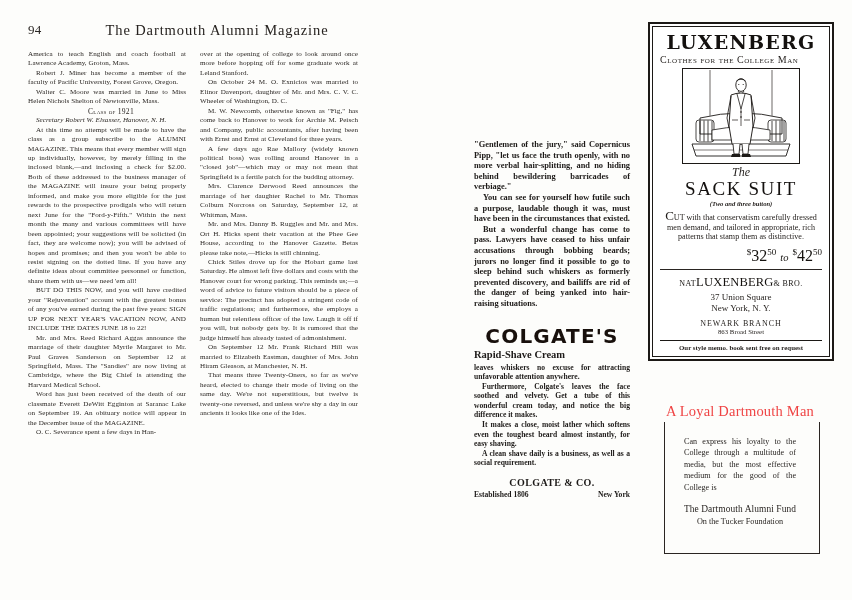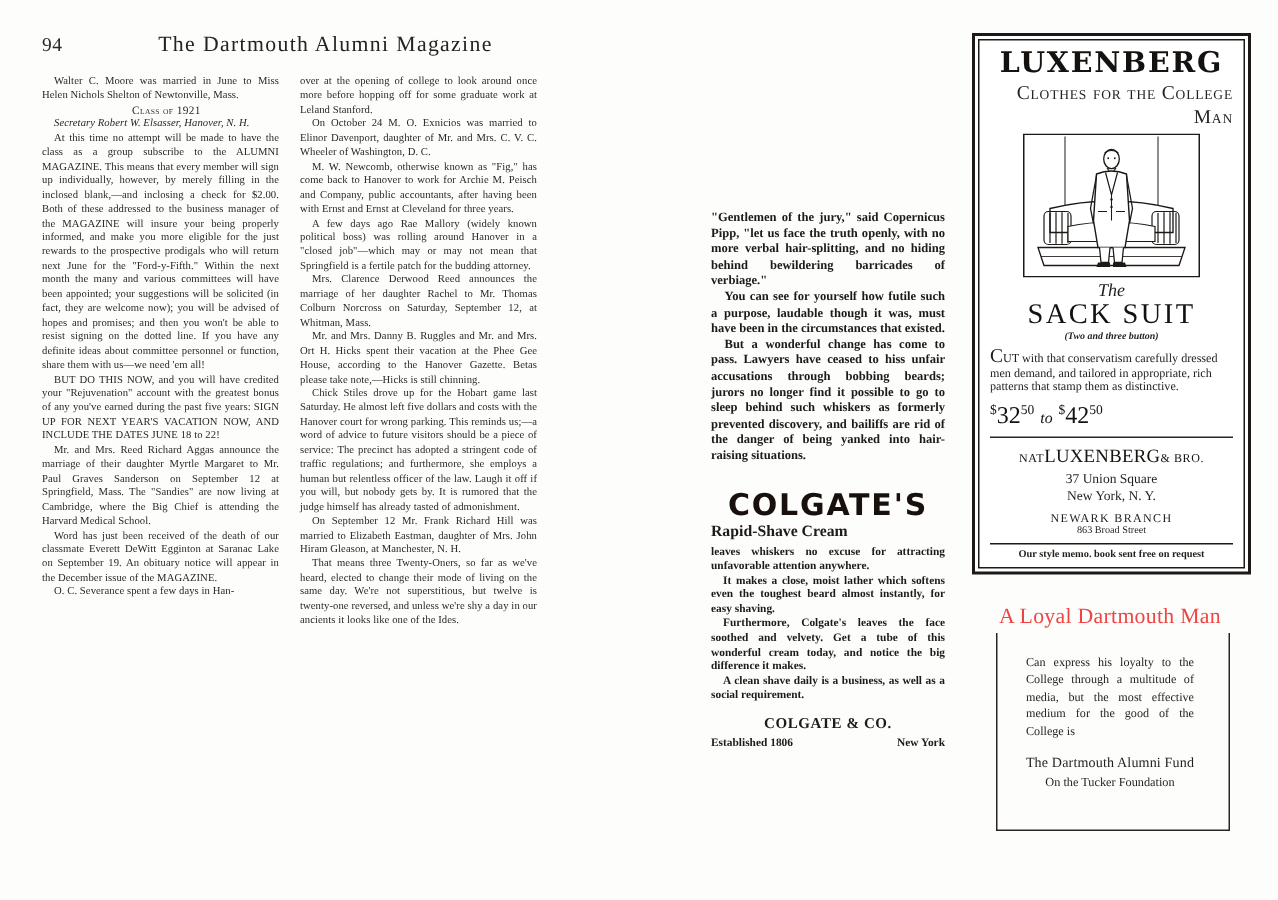--- a/index.html
+++ b/index.html
@@ -157,22 +157,22 @@
   .lux-name {
     text-align: center;
     font-size: 19px;
     letter-spacing: 1.2px;
     font-family: "DejaVu Serif", serif;
     font-weight: bold;
     color: #14110f;
     line-height: 1.05;
   }
   .lux-tag {
-    text-align: right;
-    font-size: 13px;
+    text-align: left;
+    font-size: 10px;
     letter-spacing: 0.55px;
     font-variant: small-caps;
     margin-top: 1px;
     margin-bottom: 3px;
   }
   .lux-art { display:block; margin: 0 auto; }
   .lux-the {
     text-align: center;
     font-size: 12px;
     font-style: italic;
@@ -189,29 +189,30 @@
   .lux-paren {
     text-align: center;
     font-size: 6.6px;
     font-style: italic;
     font-weight: bold;
     margin-top: 1px;
   }
   .lux-copy {
     font-size: 8.1px;
     line-height: 9.6px;
+    text-align: center;
     margin-top: 2px;
     color: #201c19;
   }
   .lux-copy .drop {
     font-size: 13px;
     line-height: 1;
   }
   .lux-price {
-    text-align: left;
+    text-align: right;
     margin: 5px 0 4px 0;
     font-size: 16px;
     color: #15120f;
     font-family: Liberation Serif, serif;
   }
   .lux-price sup { font-size: 9px; vertical-align: super; }
   .lux-price .to { font-size: 10.5px; font-style: italic; }
   .lux-rule {
     border: 0;
     border-top: 1px solid #2a2522;
@@ -303,20 +304,22 @@
 <body>
 
 <div id="page">
 
   <div class="running-head">
     <div class="folio">94</div>
     <div class="head-title">The Dartmouth Alumni Magazine</div>
   </div>
 
   <div class="col left">
+    <p class="noindent">America to teach English and coach football at Lawrence Academy, Groton, Mass.</p>
+    <p>Robert J. Miner has become a member of the faculty of Pacific University, Forest Grove, Oregon.</p>
     <p>Walter C. Moore was married in June to Miss Helen Nichols Shelton of Newtonville, Mass.</p>
 
     <p class="class-head sc">Class of 1921</p>
     <p class="sec-line">Secretary Robert W. Elsasser, Hanover, N. H.</p>
 
     <p>At this time no attempt will be made to have the class as a group subscribe to the ALUMNI MAGAZINE. This means that every member will sign up individually, however, by merely filling in the inclosed blank,—and inclosing a check for $2.00. Both of these addressed to the business manager of the MAGAZINE will insure your being properly informed, and make you more eligible for the just rewards to the prospective prodigals who will return next June for the "Ford-y-Fifth." Within the next month the many and various committees will have been appointed; your suggestions will be solicited (in fact, they are welcome now); you will be advised of hopes and promises; and then you won't be able to resist signing on the dotted line. If you have any definite ideas about committee personnel or function, share them with us—we need 'em all!</p>
     <p>BUT DO THIS NOW, and you will have credited your "Rejuvenation" account with the greatest bonus of any you've earned during the past five years: SIGN UP FOR NEXT YEAR'S VACATION NOW, AND INCLUDE THE DATES JUNE 18 to 22!</p>
     <p>Mr. and Mrs. Reed Richard Aggas announce the marriage of their daughter Myrtle Margaret to Mr. Paul Graves Sanderson on September 12 at Springfield, Mass. The "Sandies" are now living at Cambridge, where the Big Chief is attending the Harvard Medical School.</p>
     <p>Word has just been received of the death of our classmate Everett DeWitt Egginton at Saranac Lake on September 19. An obituary notice will appear in the December issue of the MAGAZINE.</p>
     <p>O. C. Severance spent a few days in Han-</p>
@@ -337,22 +340,22 @@
   <div class="ad-colgate">
     <div class="lede">
       <p class="first">"Gentlemen of the jury," said Copernicus Pipp, "let us face the truth openly, with no more verbal hair-splitting, and no hiding behind bewildering barricades of verbiage."</p>
       <p>You can see for yourself how futile such a purpose, laudable though it was, must have been in the circumstances that existed.</p>
       <p>But a wonderful change has come to pass. Lawyers have ceased to hiss unfair accusations through bobbing beards; jurors no longer find it possible to go to sleep behind such whiskers as formerly prevented discovery, and bailiffs are rid of the danger of being yanked into hair-raising situations.</p>
     </div>
     <div class="colgate-logo">COLGATE'S</div>
     <div class="colgate-sub">Rapid-Shave Cream</div>
     <div class="colgate-body">
       <p class="first">leaves whiskers no excuse for attracting unfavorable attention anywhere.</p>
+      <p>Furthermore, Colgate's leaves the face soothed and velvety. Get a tube of this wonderful cream today, and notice the big difference it makes.</p>
       <p>It makes a close, moist lather which softens even the toughest beard almost instantly, for easy shaving.</p>
-      <p>Furthermore, Colgate's leaves the face soothed and velvety. Get a tube of this wonderful cream today, and notice the big difference it makes.</p>
       <p>A clean shave daily is a business, as well as a social requirement.</p>
     </div>
     <div class="colgate-co">COLGATE &amp; CO.</div>
     <div class="colgate-foot">
       <span>Established 1806</span>
       <span>New York</span>
     </div>
   </div>
 
   <div class="ad-lux">

